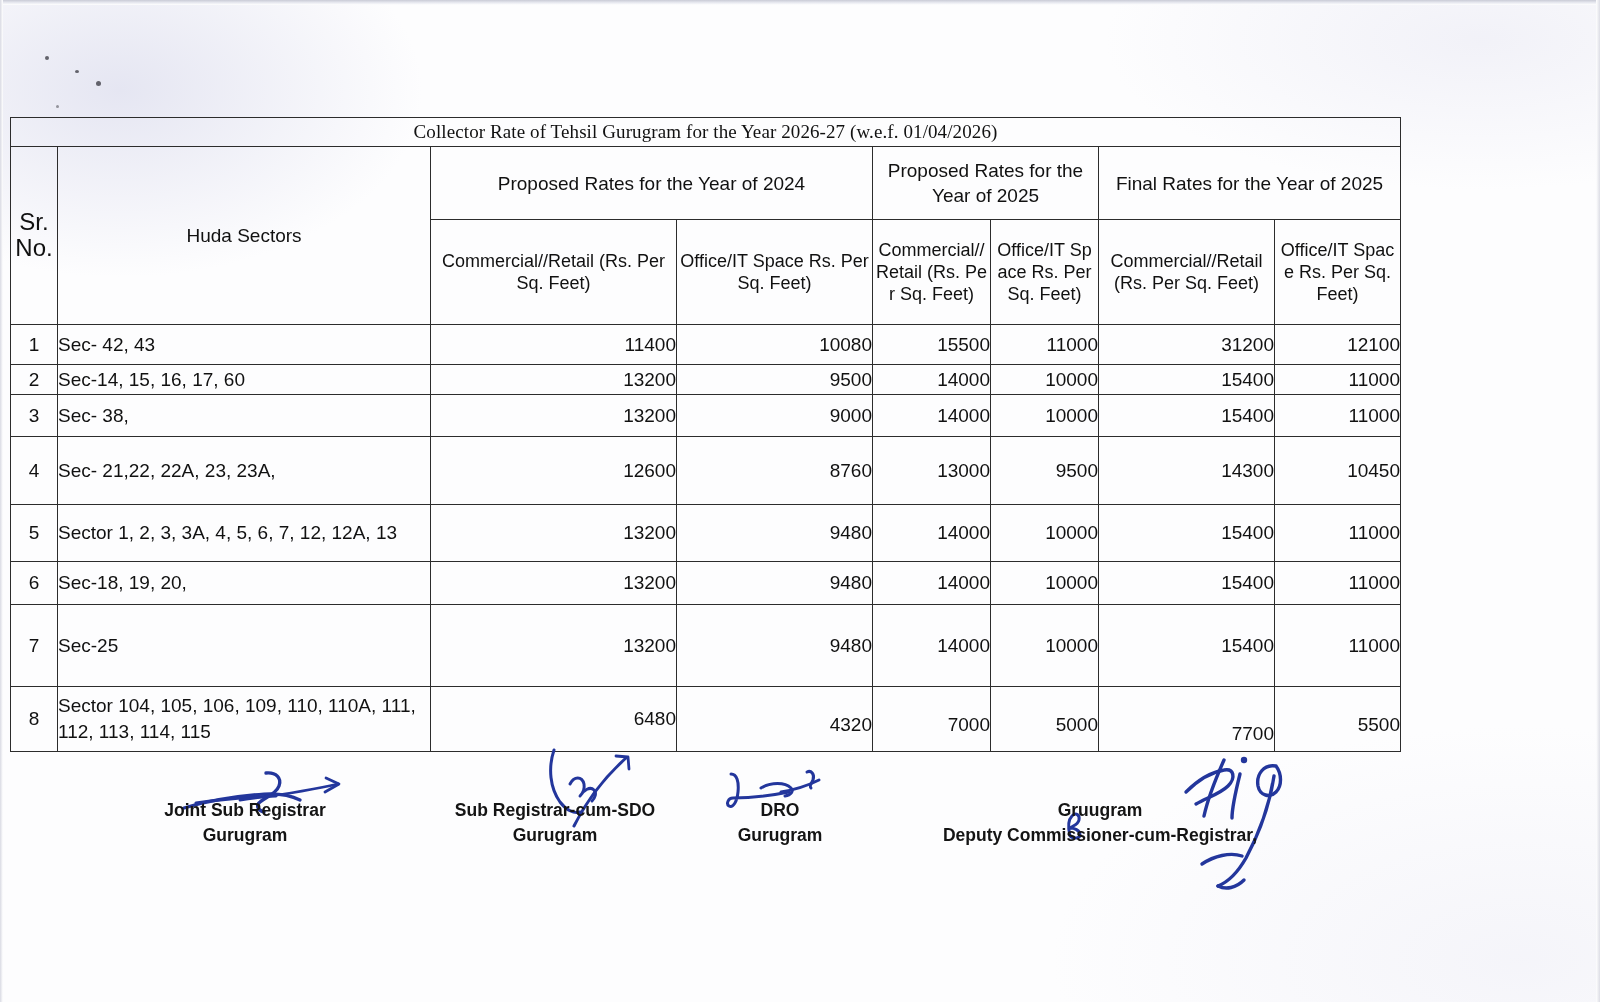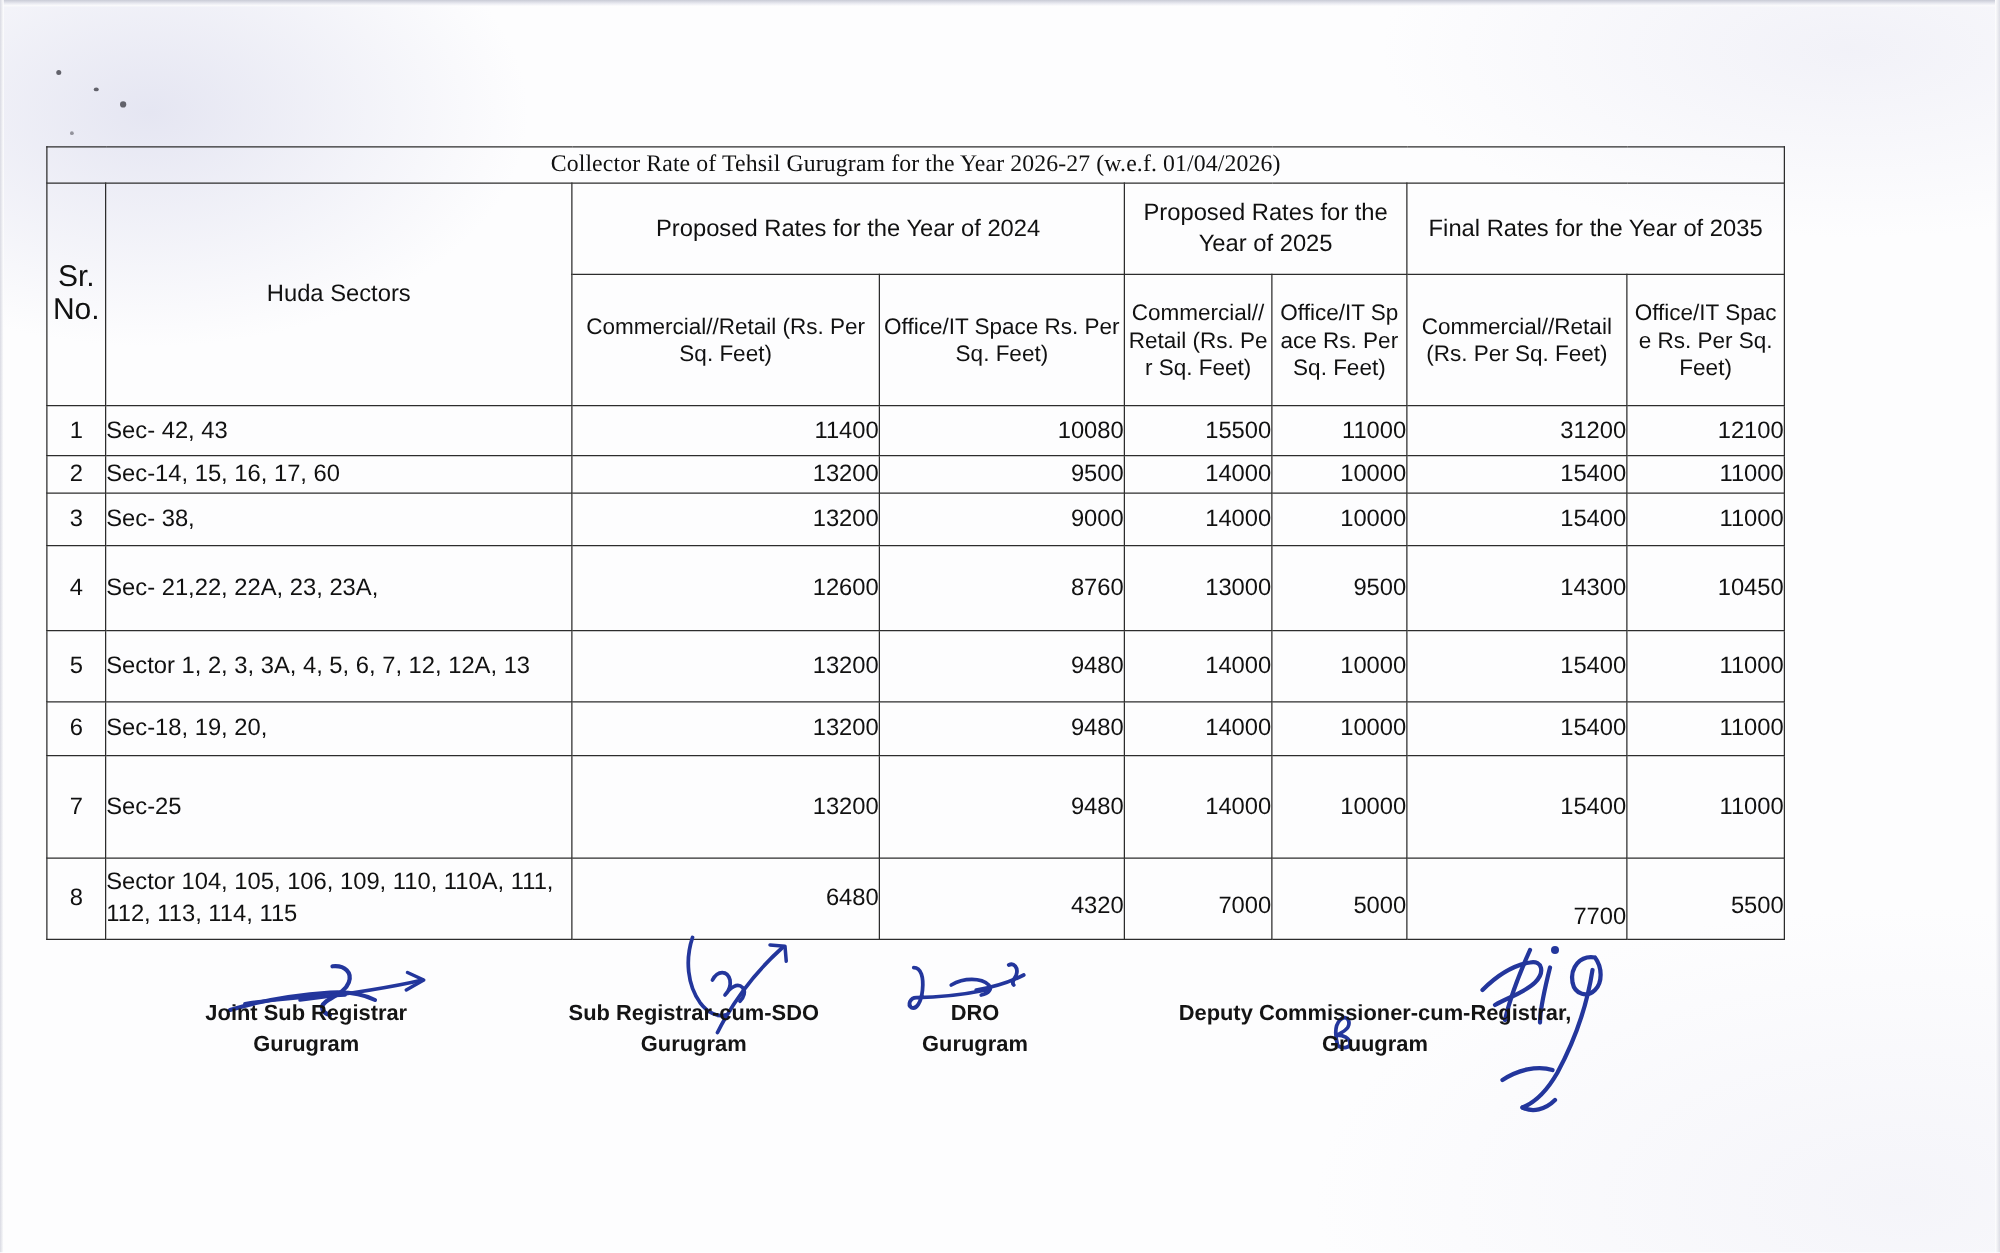--- a/index.html
+++ b/index.html
@@ -52,21 +52,20 @@
     border-radius: 50%;
     opacity: .85;
   }
 
   
   #sheet {
     position: absolute;
     left: 10px;
     top: 117px;
     width: 1390px;
-    margin-left: 27px;
   }
 
   table.rate-table {
     width: 1390px;
     border-collapse: collapse;
     table-layout: fixed;
     background: transparent;
   }
   table.rate-table td,
   table.rate-table th {
@@ -217,21 +216,21 @@
 
       <tr>
         <td class="grp-cell" rowspan="2">
           <span class="hdr-srno">Sr. No.</span>
         </td>
         <td class="grp-cell" rowspan="2">
           <span class="hdr-huda">Huda Sectors</span>
         </td>
         <td class="grp-cell" colspan="2">Proposed  Rates for the Year of 2024</td>
         <td class="grp-cell" colspan="2">Proposed  Rates for the Year of 2025</td>
-        <td class="grp-cell" colspan="2">Final  Rates for the Year of 2035</td>
+        <td class="grp-cell" colspan="2">Final  Rates for the Year of 2025</td>
       </tr>
 
       <tr>
         <td class="sub-cell">Commercial//Retail (Rs. Per Sq. Feet)</td>
         <td class="sub-cell">Office/IT Space Rs. Per Sq. Feet)</td>
         <td class="sub-cell narrow">Commercial//Retail (Rs. Per Sq. Feet)</td>
         <td class="sub-cell narrow">Office/IT Space Rs. Per Sq. Feet)</td>
         <td class="sub-cell semi">Commercial//Retail (Rs. Per Sq. Feet)</td>
         <td class="sub-cell narrow">Office/IT Space Rs. Per Sq. Feet)</td>
       </tr>
@@ -380,18 +379,18 @@
         <path class="ink-path" style="stroke-width:3.4" d="M24 118 C36 110, 52 106, 64 110"></path>
         <path class="ink-path" style="stroke-width:3.4" d="M40 140 C48 144, 58 142, 66 134"></path>
       </svg>
     </div>
     <div class="sig-ink" style="left:1062px;top:58px;">
       <svg width="24" height="30" viewBox="0 0 24 30">
         <path class="ink-path" style="stroke-width:3" d="M8 26 C6 18, 6 10, 10 6 C14 2, 18 5, 17 10 C16 15, 10 16, 8 18 C12 18, 18 20, 18 25 C18 28, 13 29, 9 27"></path>
       </svg>
     </div>
     <div class="sig-block" style="left:910px;top:46px;width:380px;">
+      <span class="sig-line">Gruugram</span>
       <span class="sig-line">Deputy Commissioner-cum-Registrar,</span>
-      <span class="sig-line">Gruugram</span>
     </div>
 
   </div>
 </div>
 
 </body></html>

